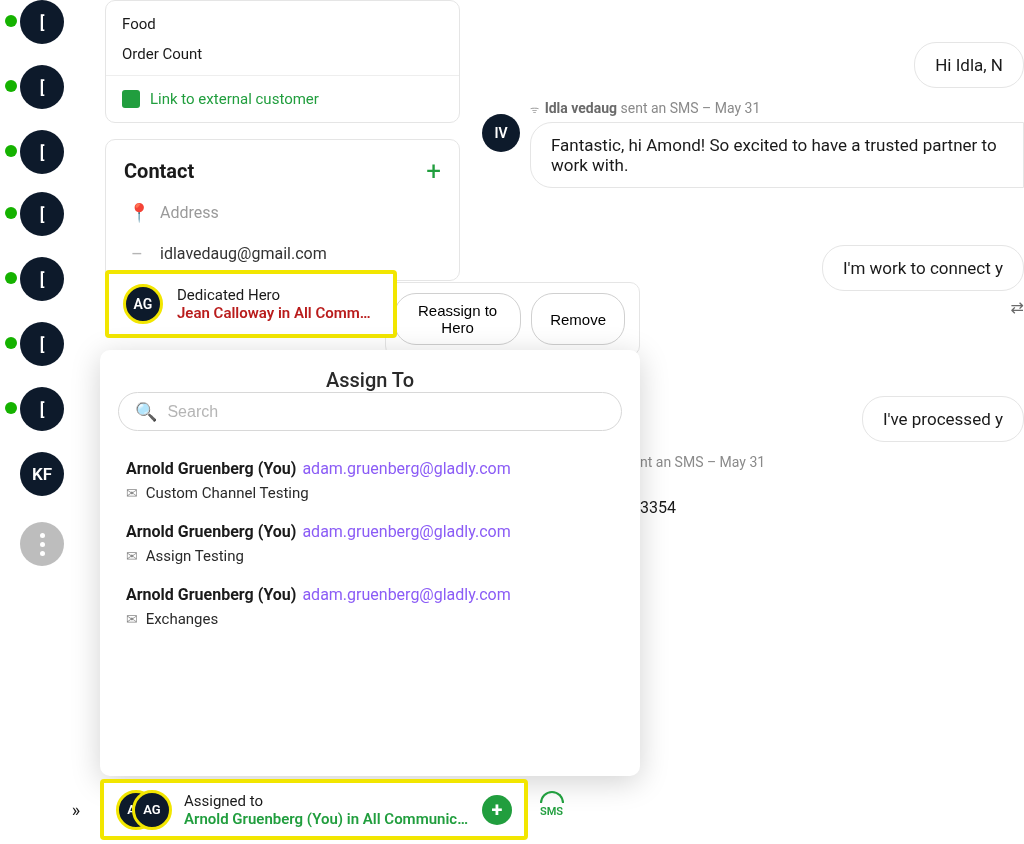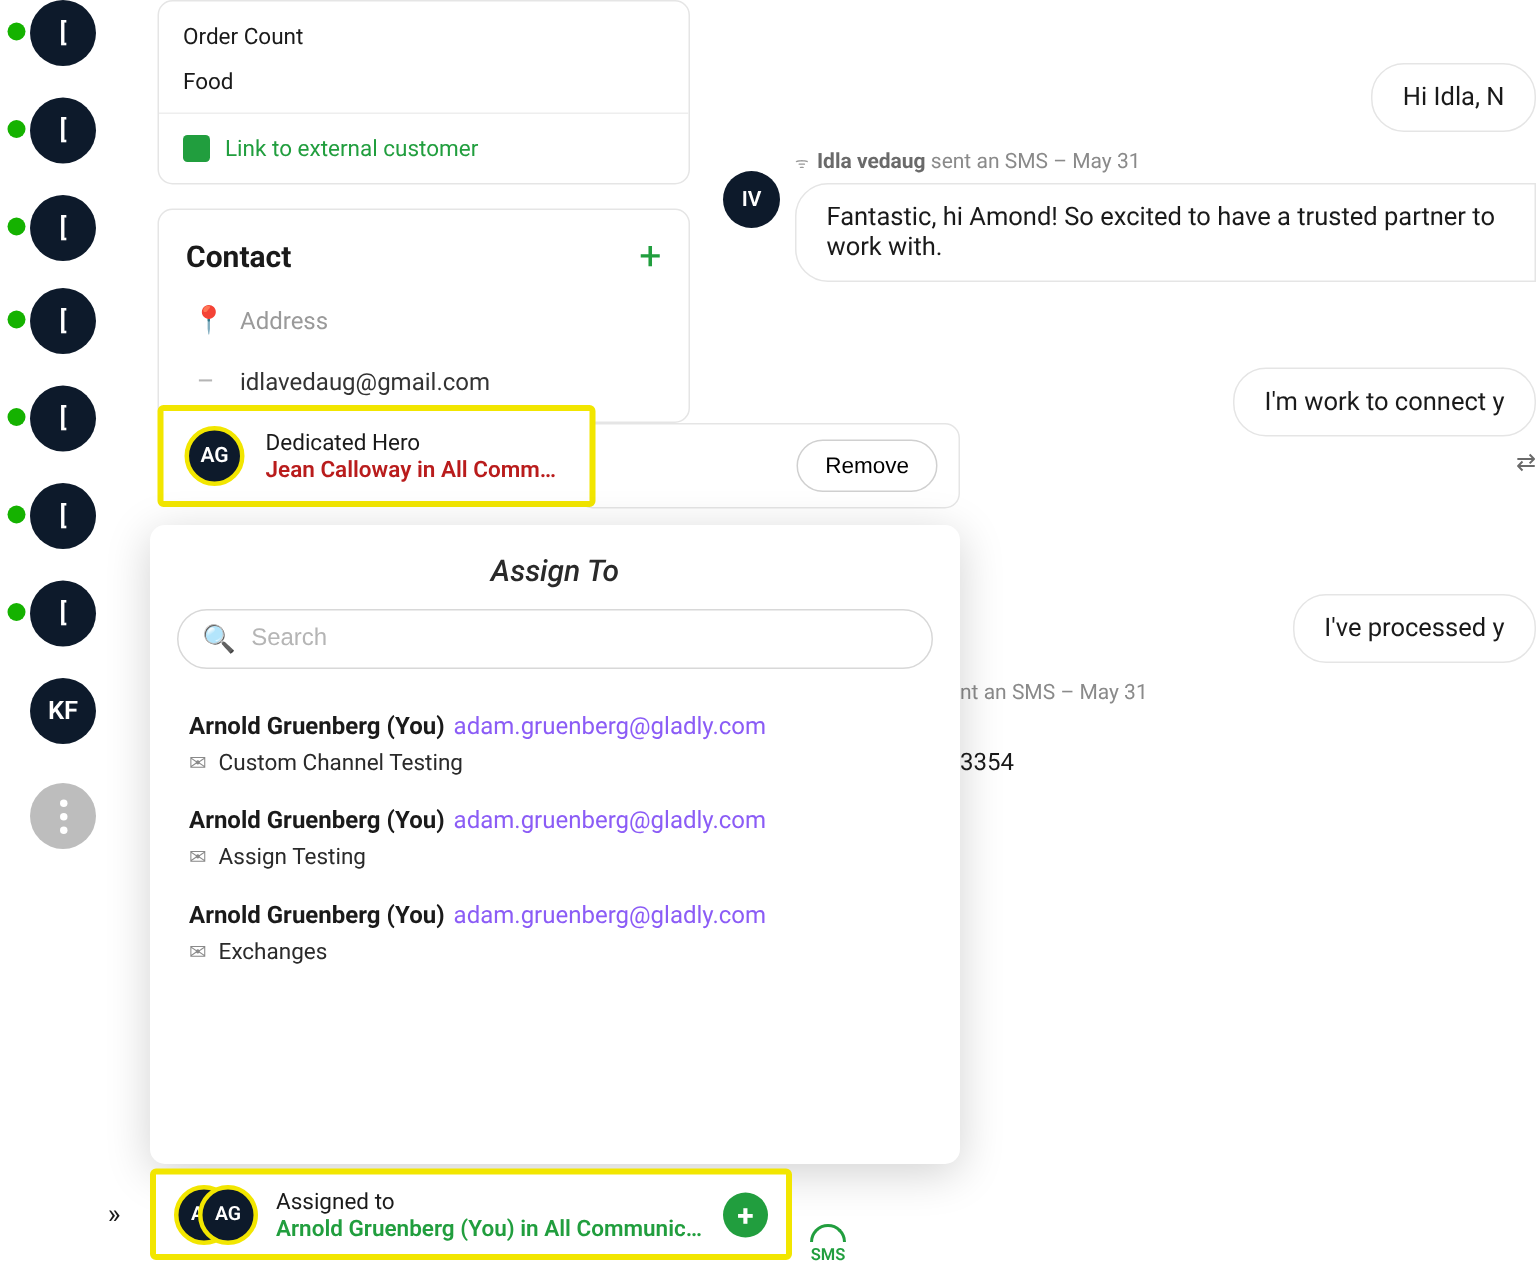--- a/index.html
+++ b/index.html
@@ -176,22 +176,21 @@
     border-radius:10px;
     box-shadow:0 6px 30px rgba(0,0,0,0.18);
     z-index:6;
     padding:18px;
   }
   .assign-panel h3 {
     text-align:center;
     font-size:20px;
     font-weight:500;
     color:#2a2a2a;
-    margin-bottom:14px;
-    font-style:italic;
+    margin-bottom:0;
   }
   .search-wrap {
     border:1px solid #d8d8d8;
     border-radius:22px;
     display:flex; align-items:center;
     padding:8px 16px;
     gap:10px;
     margin-bottom:18px;
   }
   .search-wrap .mag { color:#b5b5b5; font-size:18px;}
@@ -235,25 +234,24 @@
   .assigned-footer .t1 { font-size:15px;color:#1a1a1a;}
   .assigned-footer .t2 { font-size:15px;color:#219e3e;font-weight:600; white-space:nowrap; overflow:hidden; text-overflow:ellipsis;}
   .assigned-footer .add {
     width:30px;height:30px;border-radius:50%;
     background:#219e3e;color:#fff;
     display:flex;align-items:center;justify-content:center;
     font-size:20px;font-weight:700;
   }
   .sms-icon {
     position:absolute;
-    left:540px; top:816px;
+    left:540px; top:791px;
     color:#219e3e;
     font-size:11px;
     font-weight:600;
-    text-align:center;
     z-index:7;
   }
   .sms-icon .arc {
     display:block;
     width:24px;height:12px;
     border:2px solid #219e3e;
     border-bottom:none;
     border-radius:12px 12px 0 0;
     margin:0 auto 2px auto;
   }
@@ -340,22 +338,22 @@
     <div class="rail-item" style="top: 322px;">[</div>
     <div class="presence-dot" style="top: 337px;"></div>
     <div class="rail-item" style="top: 387px;">[</div>
     <div class="presence-dot" style="top: 402px;"></div>
     <div class="rail-item" style="top: 452px;">KF</div>
   </div>
 
 <div class="main-col">
   <div class="card" style="width:355px">
     <div class="card-top">
+      <div class="attr-line">Food</div>
       <div class="attr-line">Order Count</div>
-      <div class="attr-line">Food</div>
     </div>
     <div class="link-row">
       <span class="link-icon"></span>
       <span>Link to external customer</span>
     </div>
   </div>
 
   <div class="card contact-card" style="width:355px">
     <div class="hdr">
       <h2>Contact</h2>
@@ -375,20 +373,21 @@
 
 <div class="dedicated-hero">
   <div class="avatar-ag">AG</div>
   <div class="txt">
     <div class="t1">Dedicated Hero</div>
     <div class="t2">Jean Calloway in All Commu…</div>
   </div>
 </div>
 
 <div class="hero-actions">
+  <button class="pill-btn">Reassign to Hero</button>
   <button class="pill-btn">Remove</button>
 </div>
 
 <div class="assign-panel">
   <h3>Assign To</h3>
   <div class="search-wrap">
     <span class="mag">🔍</span>
     <input type="text" placeholder="Search" style="">
   </div>
   <div id="assign-list">

